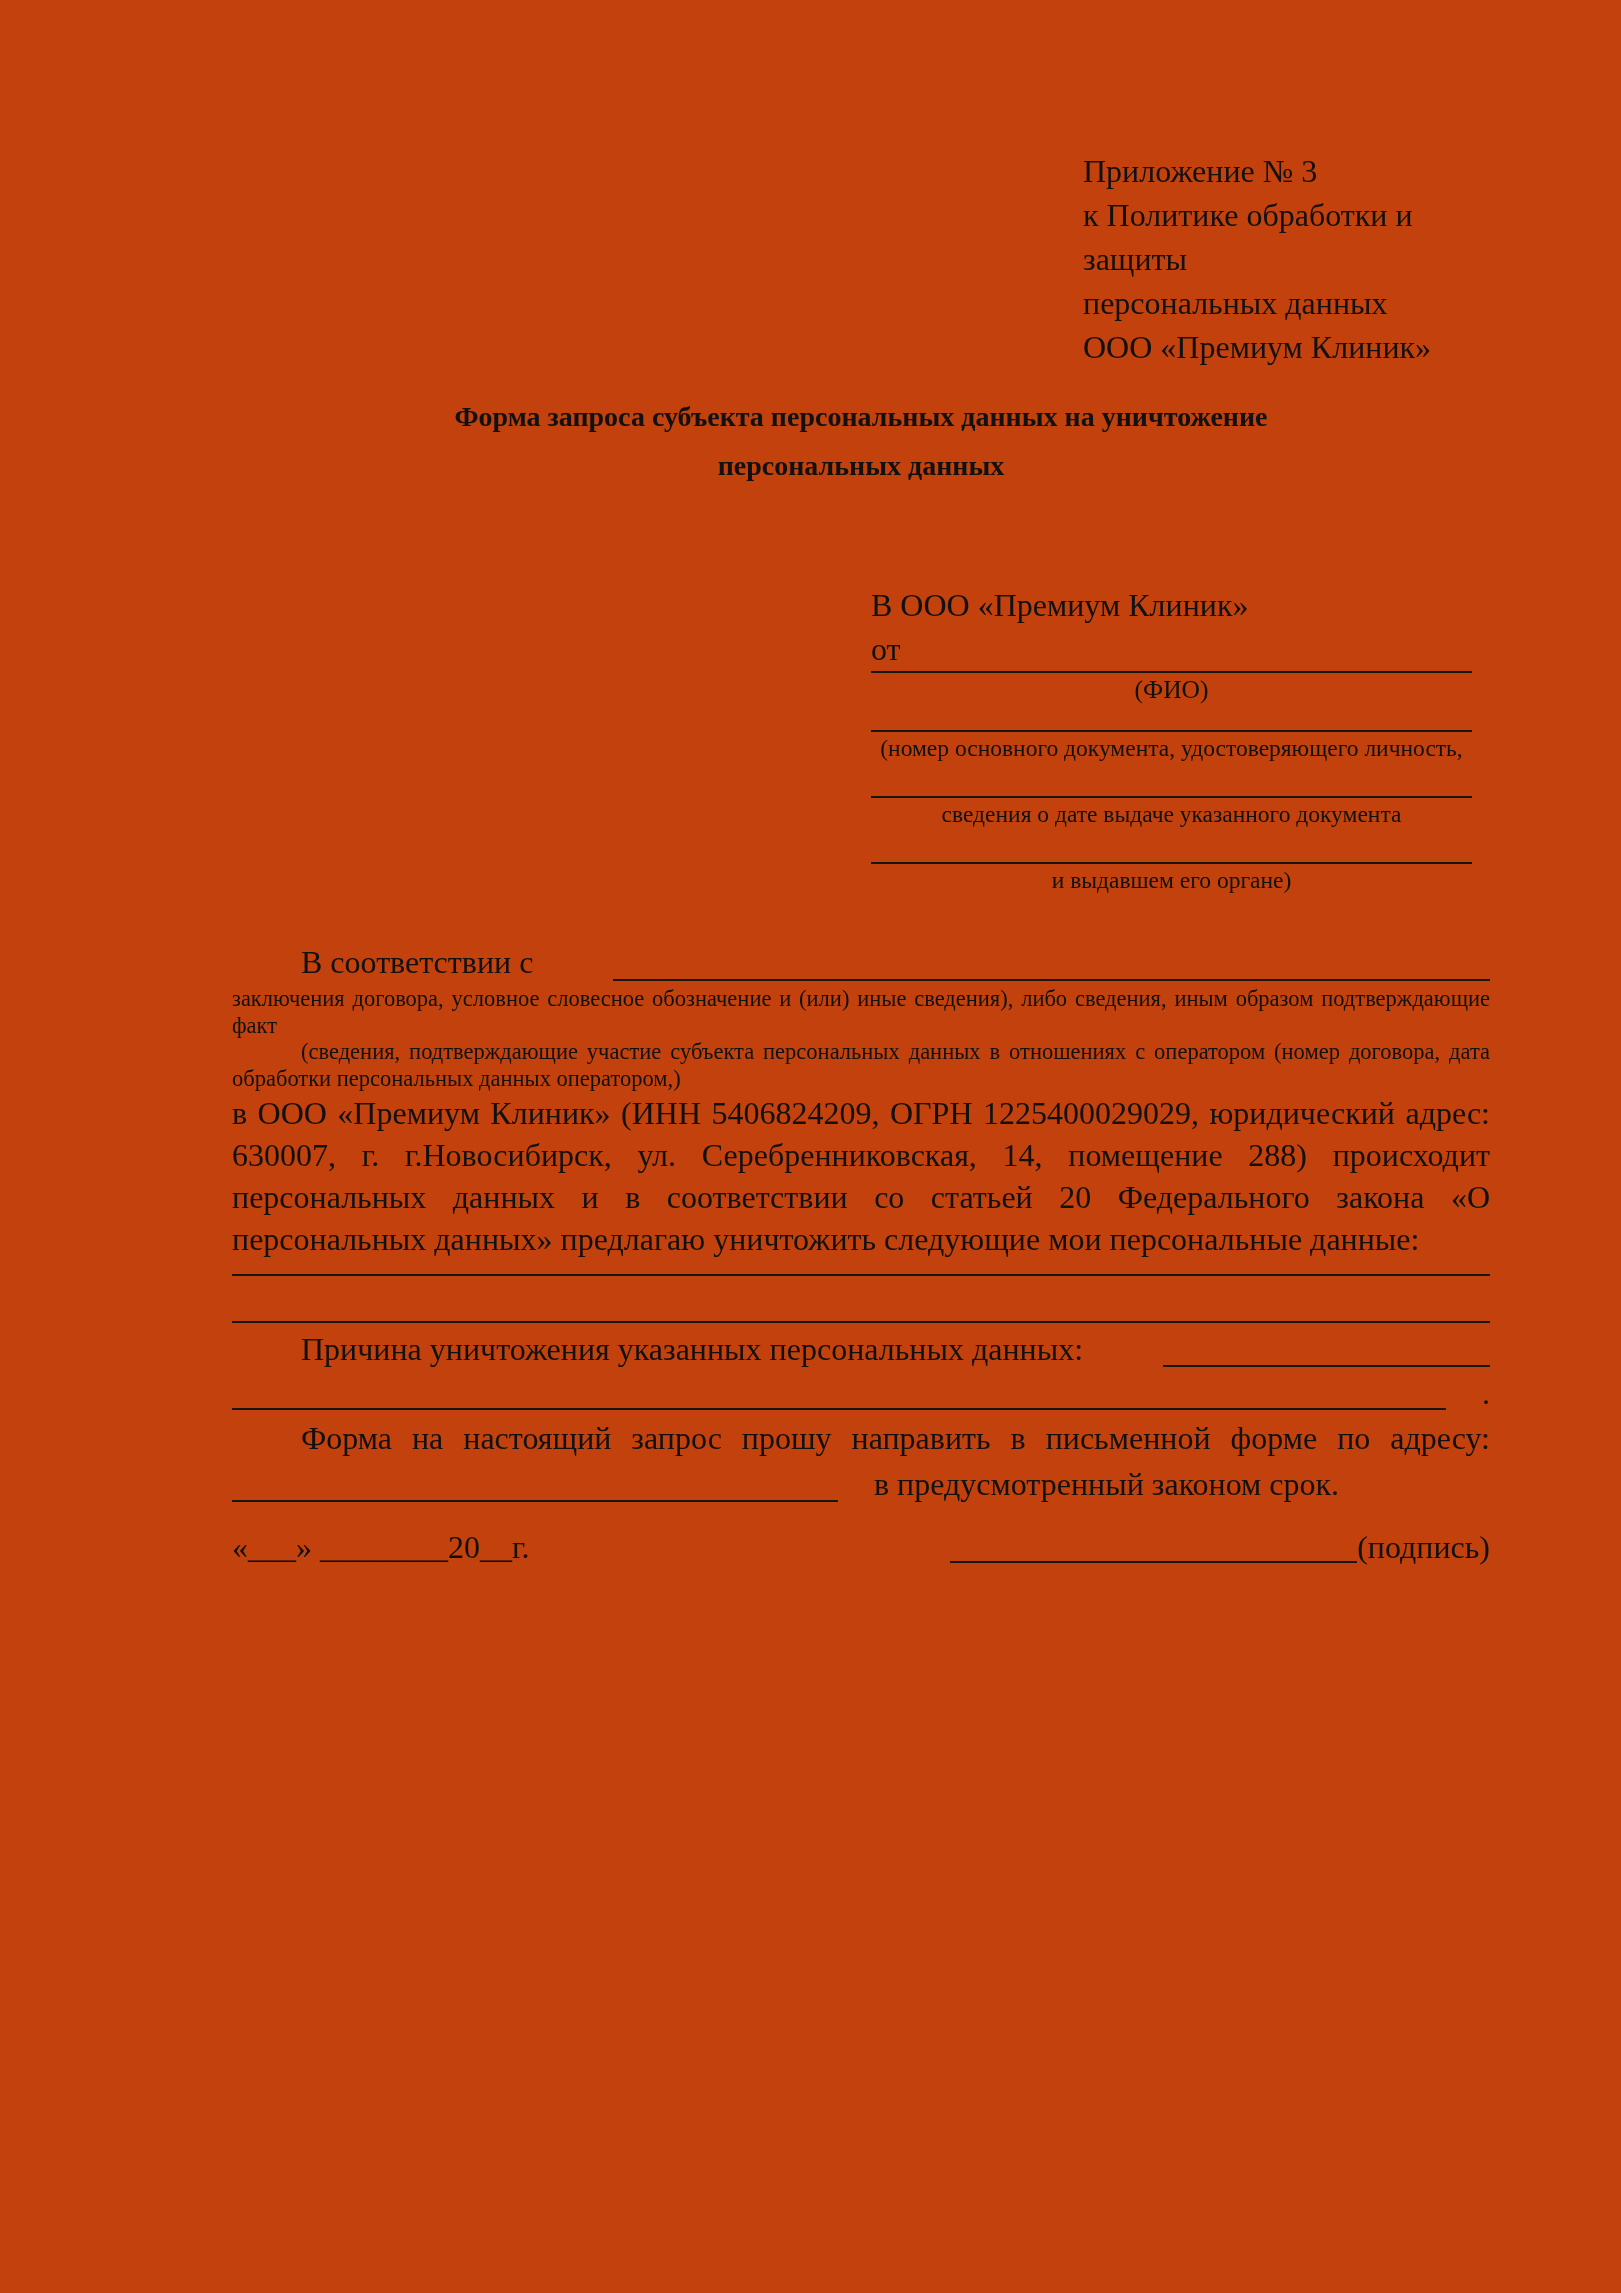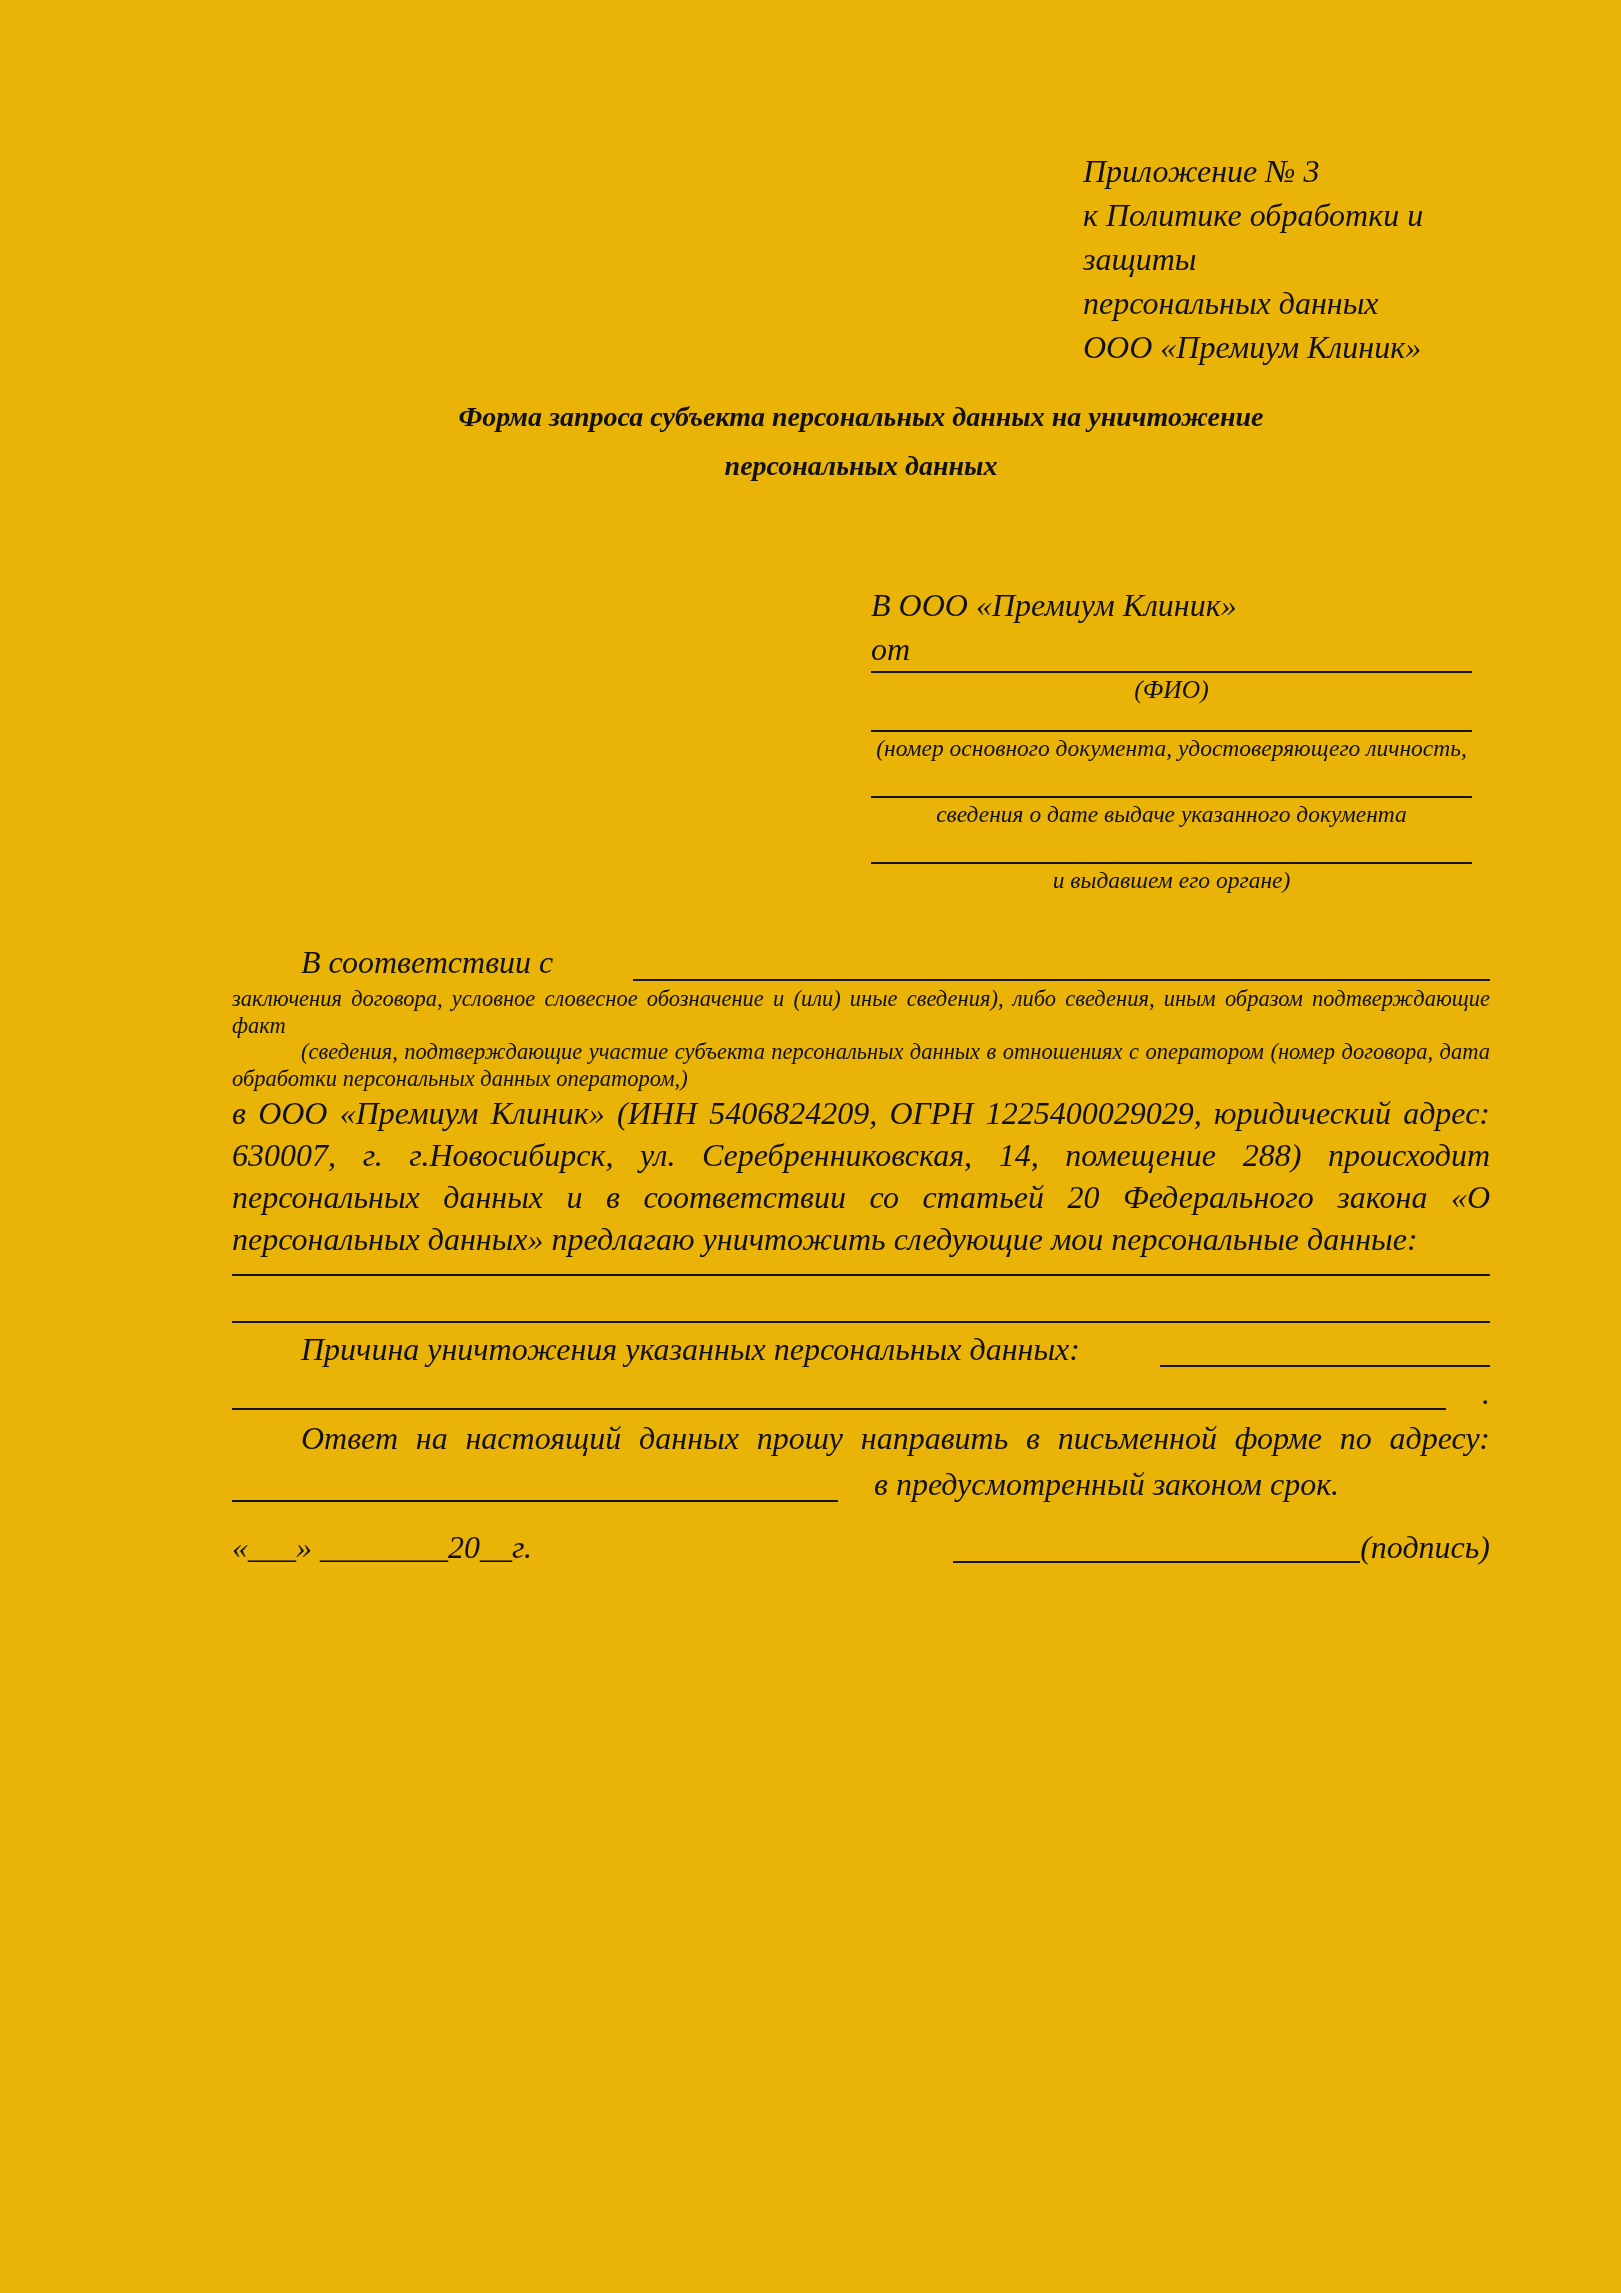--- a/index.html
+++ b/index.html
@@ -5,23 +5,22 @@
   html, body { margin: 0; padding: 0; }
   body {
     background: #ffffff;
     font-family: "Liberation Serif", "DejaVu Serif", serif;
     color: #111111;
   }
   .page {
     position: relative;
     width: 1621px;
     height: 2294px;
-    background: #eab308;
+    background: #c2410c;
     overflow: hidden;
-    font-style: italic;
   }
 
   
   .corner-header {
     position: absolute;
     left: 1083px;
     top: 149px;
     width: 431px;
     font-size: 32px;
     line-height: 44px;
@@ -199,21 +198,21 @@
       <span>Причина уничтожения указанных персональных данных:</span>
       <span style="flex:none;">&nbsp;</span>
       <span class="fill-line"></span>
     </div>
 
     <div class="row-flex row-line-dot">
       <span class="fill-line"></span>
       <span>.</span>
     </div>
 
-    <div class="row-response">Ответ на настоящий данных прошу направить в письменной форме по адресу:</div>
+    <div class="row-response">Форма на настоящий запрос прошу направить в письменной форме по адресу:</div>
 
     <div class="row-flex row-address">
       <span class="fill-line addr-line"></span>
       <span>в предусмотренный законом срок.</span>
     </div>
 
   </div>
 
   <div class="footer-row">
     <span>«___» ________20__г.</span>

